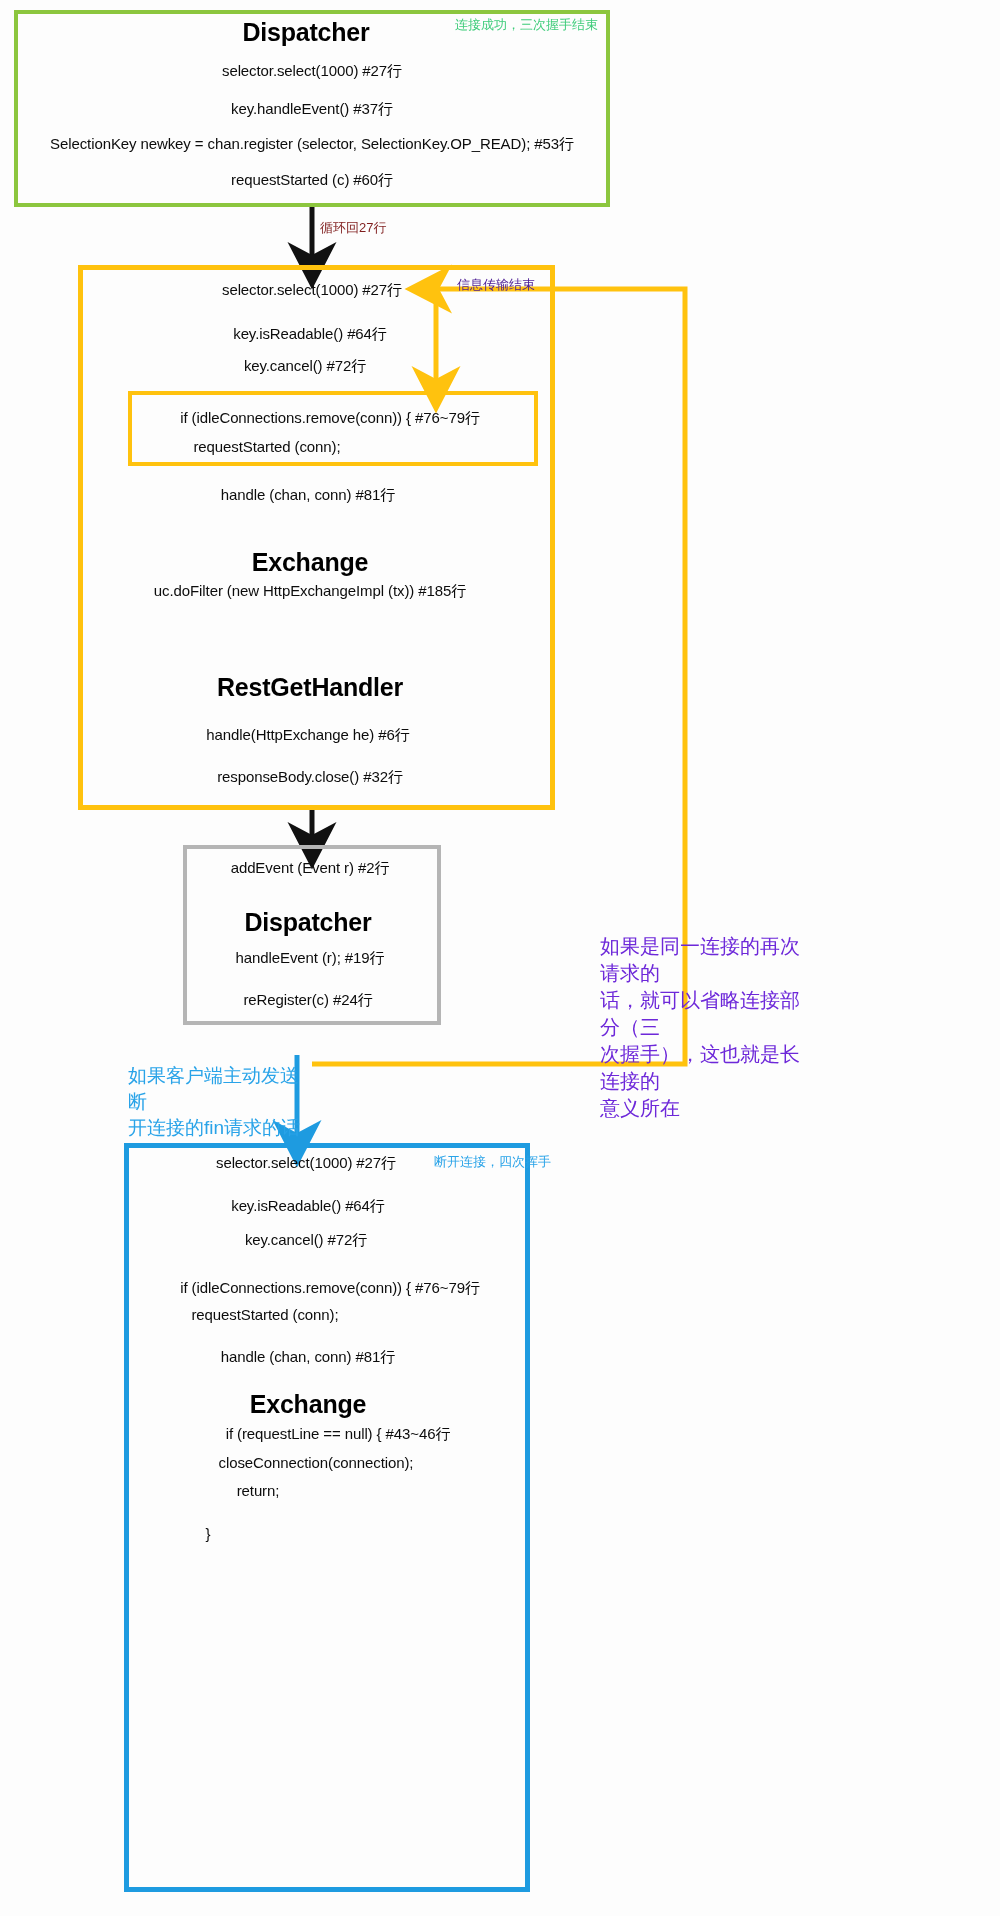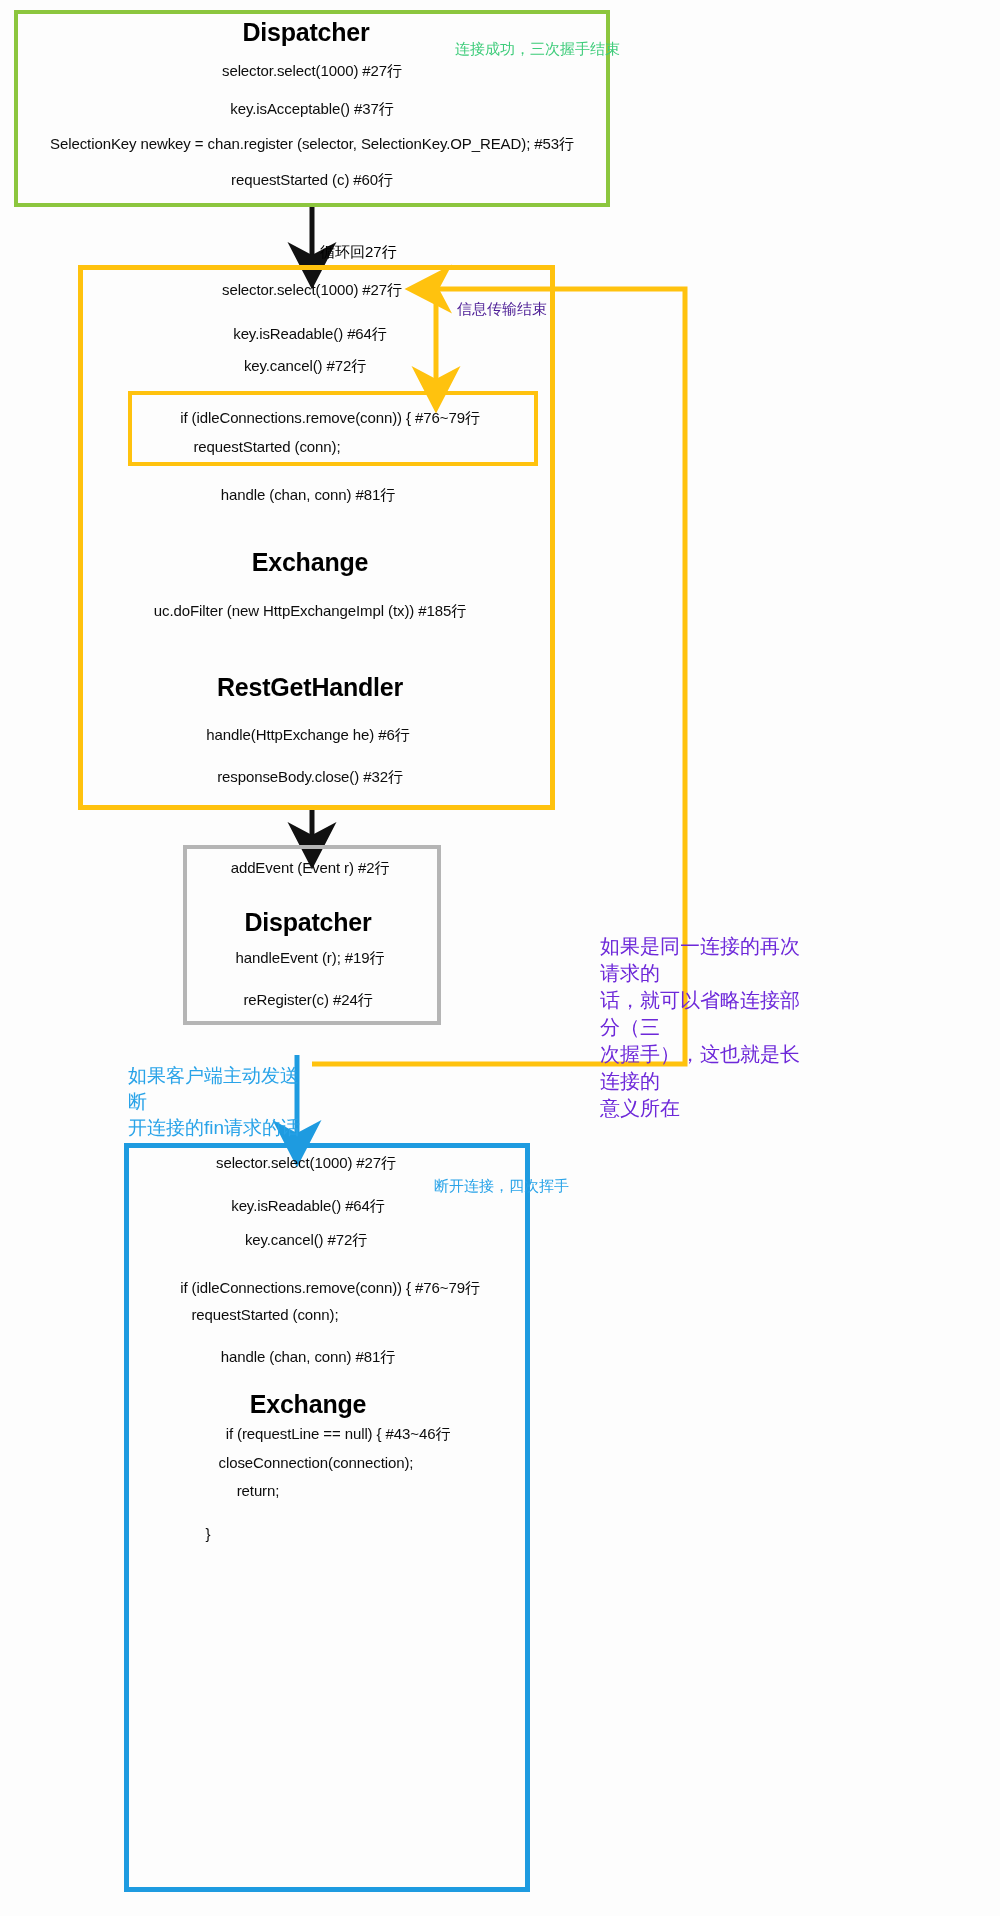--- a/index.html
+++ b/index.html
@@ -49,27 +49,26 @@
     font-weight: bold;
     color: #000000;
     transform: translateX(-50%);
     letter-spacing: -0.2px;
   }
 
   
   .anno {
     position: absolute;
     white-space: nowrap;
-    font-size: 15px;
-    margin-top: 24px;
+    font-size: 13px;
   }
   .anno-green  { color: #3ECC7A; }
   .anno-orange { color: #4c1d95; }
   .anno-blue   { color: #29A3E8; }
-  .anno-black  { color: #000000; }
+  .anno-black  { color: #7f1d1d; }
   .anno-block {
     position: absolute;
     width: 215px;
     font-size: 20px;
     line-height: 27px;
     color: #6d28d9;
   }
   .anno-block-blue {
     position: absolute;
     width: 180px;
@@ -131,42 +130,42 @@
     <line x1="297" y1="1055" x2="297" y2="1140" stroke="#1E9BE0" stroke-width="5" marker-end="url(#ah-blue)"></line>
   </svg>
 
   <div class="box box-green" style="left:14px; top:10px; width:596px; height:197px;"></div>
 
   <div class="heading" style="left:306px; top:18px;">Dispatcher</div>
 
   <div class="anno anno-green" style="left:455px; top:16px;">连接成功，三次握手结束</div>
 
   <div class="line center" style="left:312px; top:62px;">selector.select(1000)  #27行</div>
-  <div class="line center" style="left:312px; top:100px;">key.isAcceptable()   #37行</div>
+  <div class="line center" style="left:312px; top:100px;">key.handleEvent()   #37行</div>
   <div class="line center" style="left:312px; top:135px;text-align:center;">SelectionKey newkey = chan.register (selector, SelectionKey.OP_READ);   #53行</div>
   <div class="line center" style="left:312px; top:171px;">requestStarted (c)  #60行</div>
 
   <div class="anno anno-black" style="left:320px; top:219px;">循环回27行</div>
 
   <div class="box box-yellow" style="left:78px; top:265px; width:477px; height:545px;"></div>
 
   <div class="anno anno-orange" style="left:457px; top:276px;">信息传输结束</div>
 
   <div class="line center" style="left:312px; top:281px;">selector.select(1000)  #27行</div>
   <div class="line center" style="left:310px; top:325px;">key.isReadable()  #64行</div>
   <div class="line center" style="left:305px; top:357px;">key.cancel()  #72行</div>
 
   <div class="box box-yellow-inner" style="left:128px; top:391px; width:410px; height:75px;"></div>
   <div class="line center" style="left:330px; top:409px;">if (idleConnections.remove(conn)) {   #76~79行</div>
   <div class="line center" style="left:267px; top:438px;">requestStarted (conn);</div>
 
   <div class="line center" style="left:308px; top:486px;">handle (chan, conn)  #81行</div>
 
   <div class="heading" style="left:310px; top:548px;">Exchange</div>
-  <div class="line center" style="left:310px; top:602px;">uc.doFilter (new HttpExchangeImpl (tx))  #185行</div>
+  <div class="line center" style="left:310px; top:582px;">uc.doFilter (new HttpExchangeImpl (tx))  #185行</div>
 
   <div class="heading" style="left:310px; top:673px;">RestGetHandler</div>
   <div class="line center" style="left:308px; top:726px;">handle(HttpExchange he)  #6行</div>
   <div class="line center" style="left:310px; top:768px;">responseBody.close()  #32行</div>
 
   <div class="box box-gray" style="left:183px; top:845px; width:258px; height:180px;"></div>
 
   <div class="line center" style="left:310px; top:859px;">addEvent (Event r)  #2行</div>
   <div class="heading" style="left:308px; top:908px;">Dispatcher</div>
   <div class="line center" style="left:310px; top:949px;">handleEvent (r);   #19行</div>

